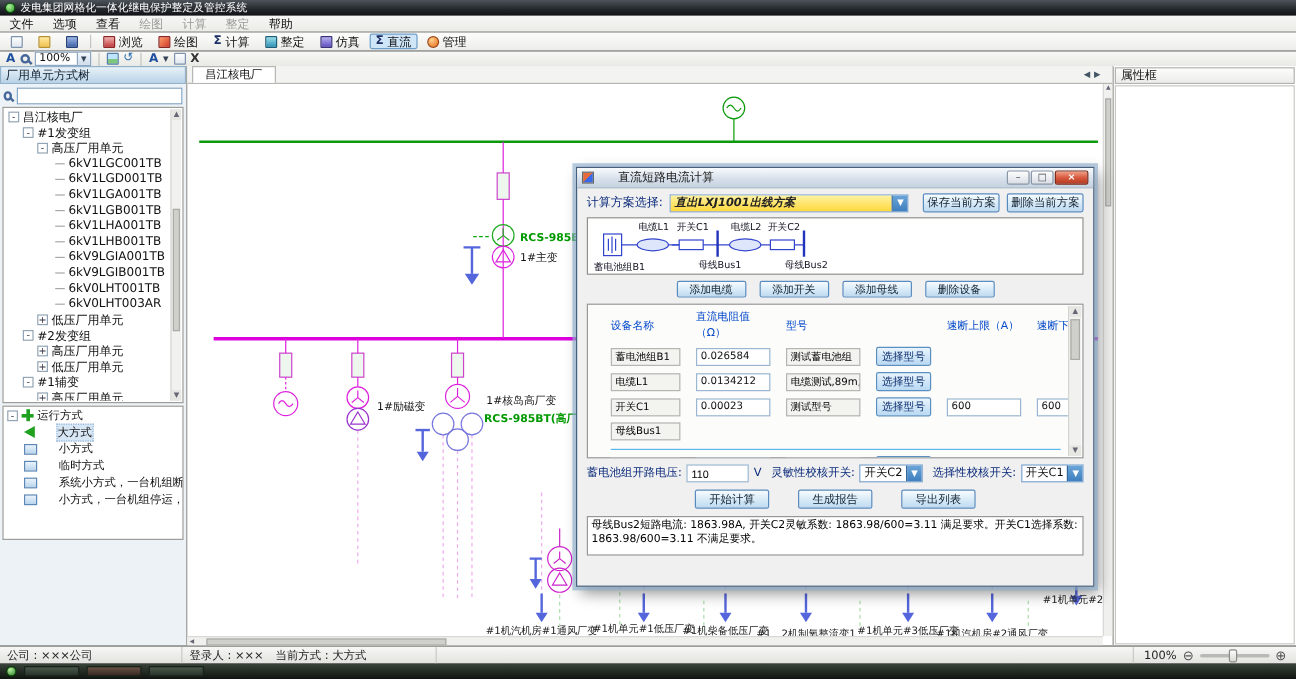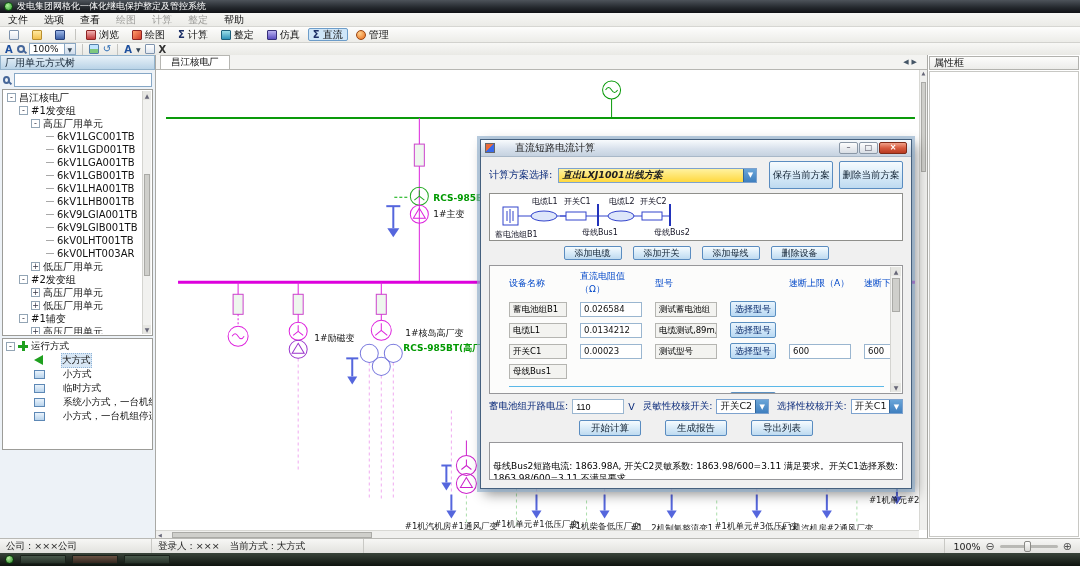--- a/index.html
+++ b/index.html
@@ -62,21 +62,21 @@
   .lvl0 { padding-left:3px; } .lvl1 { padding-left:15px; } .lvl2 { padding-left:27px; } .lvl3 { padding-left:42px; }
   .exp { width:9px; height:9px; border:1px solid #93a5b5; background:#fff; font-size:8px; line-height:7px;
     text-align:center; color:#334; flex:0 0 9px; }
   .dash { width:8px; border-top:1px solid #a8a8a8; flex:0 0 8px; }
   .vscroll-mini { position:absolute; top:1px; bottom:1px; right:1px; width:9px; background:#f1f1ef; border-left:1px solid #d4d4d0; font-size:6px; color:#667; }
   .vscroll-mini .arr { height:9px; display:flex; align-items:center; justify-content:center; background:#e6e6e2; }
   .vscroll-mini .arr.b { position:absolute; bottom:0; left:0; right:0; }
   .thumb-v { position:absolute; left:1px; right:1px; background:#cfcfcb; border:1px solid #aaaaa6; }
   .mode-box { height:112px; margin:2px; background:#fff; border:1px solid #9c9c98; font-size:9.5px; overflow:hidden; }
   .mrow { height:14px; display:flex; align-items:center; gap:3px; white-space:nowrap; padding-left:3px; }
-  .mrow.child { padding-left:31px;gap:18px; }
+  .mrow.child { padding-left:17px;gap:18px; }
   .mrow.selected .mlabel { background:#d8e7f5; border:1px dotted #8fb4d8; }
   .plus-ic { position:relative; width:10px; height:10px; flex:0 0 10px; }
   .plus-ic::before { content:""; position:absolute; left:4px; top:0; width:3px; height:10px; background:#1fa01f; }
   .plus-ic::after { content:""; position:absolute; top:4px; left:0; width:10px; height:3px; background:#1fa01f; }
   .arrow-ic { width:0; height:0; border-top:5px solid transparent; border-bottom:5px solid transparent; border-right:9px solid #1fa01f; flex:0 0 9px; }
   .card-ic { width:11px; height:9px; background:linear-gradient(#eaf3fc,#b9d4ec); border:1px solid #5d88b5; flex:0 0 11px; }
   .side-fill { flex:1; }
 
   
   .canvas { flex:1; position:relative; background:#fff; border-right:1px solid #a9a9a5; overflow:hidden; }
@@ -120,40 +120,40 @@
   .wbtn.close { width:28px; background:linear-gradient(#f0a088,#d75b3f 50%,#b83a21); color:#fff; border-color:#7e2a18; font-weight:bold; }
   .dlg-body { position:relative; padding:4px 8px; }
   .frow { display:flex; align-items:center; }
   .dlg-label { color:#0a2a7a; white-space:nowrap; }
   .combo { display:flex; align-items:stretch; border:1px solid #7da2ce; background:#fff; height:15px; }
   .combo .val { flex:1; padding:0 3px; font-size:9.5px; display:flex; align-items:center; overflow:hidden; white-space:nowrap; }
   .combo .val.yellow { background:linear-gradient(#fff2a0,#ffd83e); font-weight:bold; color:#222; }
   .combo .drop { width:13px; background:linear-gradient(#6aa5d8,#3f7fbf); color:#fff; font-size:7px;
     display:flex; align-items:center; justify-content:center; border-left:1px solid #336699; }
   .w7btn { background:linear-gradient(#f6fbfe,#dcedf9 45%,#bedaf0); border:1px solid #5a8cc0; border-radius:2px;
-    font-size:9.5px; color:#123; height:28px; display:flex; align-items:center; justify-content:center; white-space:nowrap; }
+    font-size:9.5px; color:#123; height:16px; display:flex; align-items:center; justify-content:center; white-space:nowrap; }
   .schematic-panel { margin-top:4px; height:48px; border:1px solid #8f8f8b; background:#fff; }
   .addrow { display:flex; justify-content:center; gap:11px; margin-top:5px; }
   .addrow .w7btn { width:58px; height:14px; font-size:9px;text-align:right; }
   .table-panel { margin-top:5px; height:129px; border:1px solid #97979a; background:#fcfcfb; position:relative; overflow:hidden; }
   .table-inner { position:absolute; inset:2px 12px 0 0; overflow:hidden; }
   .tgrid { display:grid; grid-template-columns:58px 62px 62px 46px 62px 62px; column-gap:13px; padding-left:19px; align-items:center; }
   .thead { margin-top:2px; font-size:9px; color:#0047c8; }
   .trow-d { margin-top:5px; }
   .cell-ro { border:1px solid #b5b5b1; background:#f3f3f0; height:15px; font-size:8.5px; padding:1px 3px;
     overflow:hidden; white-space:nowrap; color:#000; }
   .cell-in { border:1px solid #9ab6d0; background:#fff; height:15px; font-size:8.5px; padding:1px 3px; overflow:hidden; white-space:nowrap; }
   .btn-choose { background:linear-gradient(#e8f4fd,#b9d9f3); border:1px solid #5a8fc0; border-radius:2px;
     font-size:9px; color:#0a2a6a; height:16px; display:flex; align-items:center; justify-content:center; }
   .tsep { border-top:1px solid #5bb8e8; margin:7px 6px 0 19px; }
   .fieldsrow { display:flex; align-items:center; margin-top:5px; gap:4px; font-size:9.5px; }
   .in-sm { border:1px solid #9ab6d0; background:#fff; height:15px; font-size:9px; padding:1px 3px; }
   .calcrow { display:flex; justify-content:center; gap:24px; margin-top:6px; }
   .calcrow .w7btn { width:62px; height:16px; }
-  .resultbox { margin-top:6px; height:33px; border:1px solid #97979a; background:#fff; font-size:9px; padding:18px 3px;
+  .resultbox { margin-top:6px; height:33px; border:1px solid #97979a; background:#fff; font-size:9px; padding:2px 3px;
     overflow:hidden; line-height:1.3; color:#000; }
 </style>
 </head>
 <body>
 
 <div id="app">
 
   <div class="titlebar">
     <span class="app-icon"></span>
     <span>发电集团网格化一体化继电保护整定及管控系统</span>

